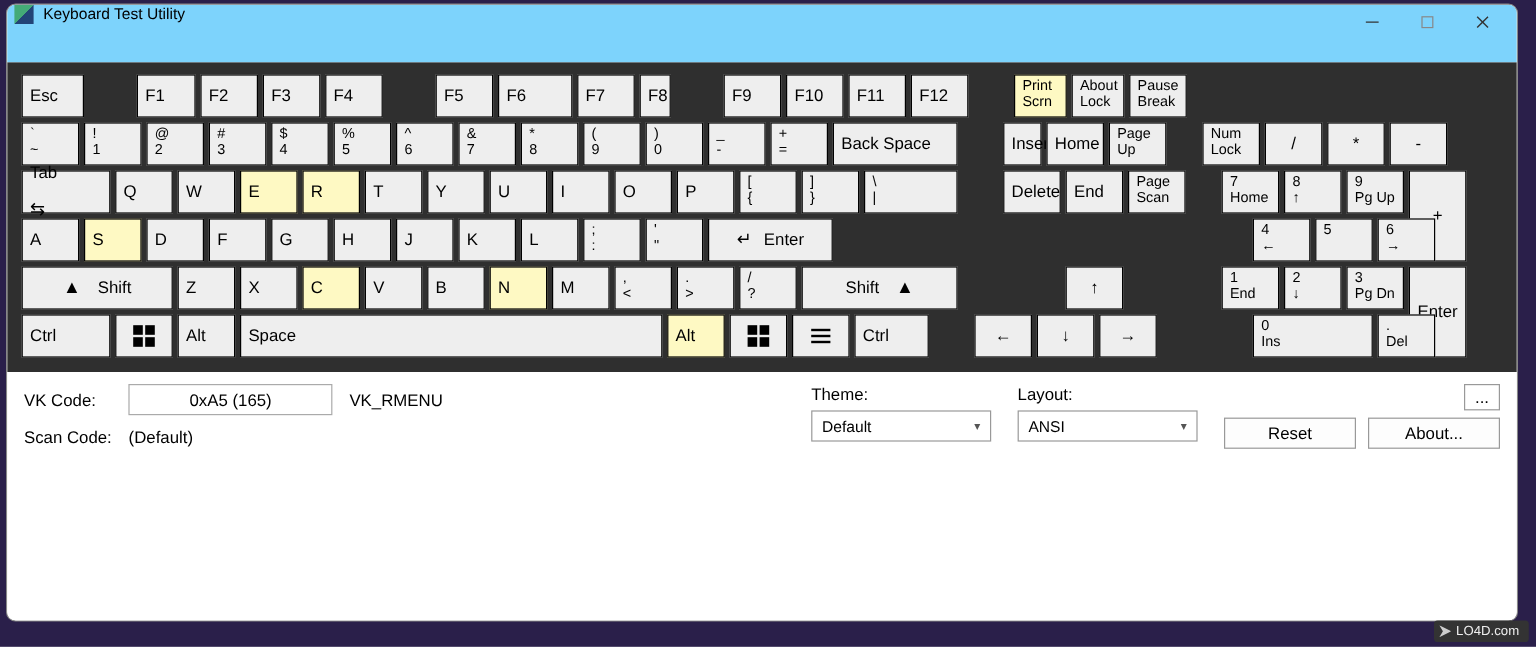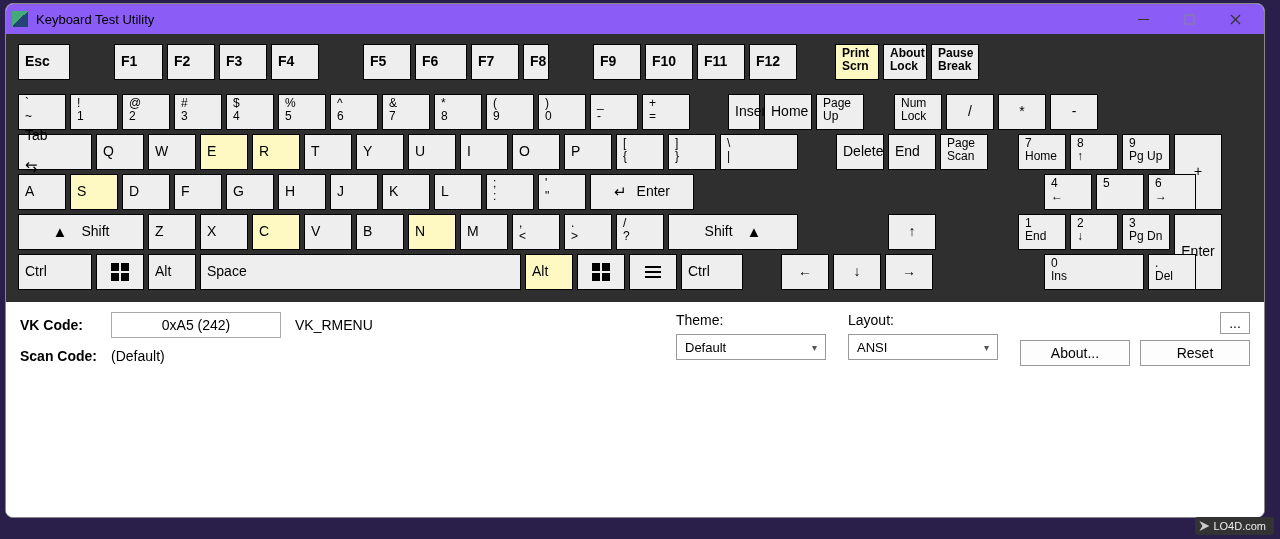--- a/index.html
+++ b/index.html
@@ -18,25 +18,24 @@
   width: 1260px;
   height: 515px;
   background: #fff;
   border: 1px solid #888;
   border-radius: 8px;
   display: flex;
   flex-direction: column;
   overflow: hidden;
 }
 .titlebar {
-  height: 30px;
-  display: flex;
-  align-items: center;
+  height: 48px;
+  display: flex;
   padding: 0 6px;
-  background: #8b5cf6;
+  background: #7dd3fc;
 }
 .titlebar .app-icon {
   width: 16px; height: 16px;
   background: linear-gradient(135deg,#4a7 0 50%,#247 50%);
   margin-right: 8px;
 }
 .titlebar .title { flex: 0 0 auto; font-size: 13px; }
 .titlebar .spacer { flex: 1; }
 .winbtn {
   width: 46px; height: 28px;
@@ -95,21 +94,21 @@
   gap: 24px;
   flex: 1;
 }
 .codes {
   display: grid;
   grid-template-columns: auto 170px auto;
   column-gap: 14px;
   row-gap: 10px;
   align-items: center;
 }
-.codes .lbl { font-size: 14px; font-weight: bold; }
+.codes .lbl { font-size: 14px; }
 .codes .val {
   border: 1px solid #aaa;
   background: #fff;
   height: 26px;
   display: flex;
   align-items: center;
   justify-content: center;
   font-size: 14px;
 }
 .codes .extra { font-size: 14px; }
@@ -199,42 +198,42 @@
     <div class="winbtn">
         <svg viewBox="0 0 11 11">
           <line x1="1" y1="1" x2="10" y2="10" stroke="#333" stroke-width="1.2"></line>
           <line x1="10" y1="1" x2="1" y2="10" stroke="#333" stroke-width="1.2"></line>
         </svg>
       </div>
   </div>
 
   <div class="kb-area">
 
-    <div class="kb-row" style="margin-bottom:14px;font-weight:bold;">
+    <div class="kb-row" style="margin-bottom:4px;">
       <div class="key" style="width:52px">
           <span>Esc</span>
         </div>
       <div class="gap-md"></div>
       <div class="key" style="width:49px">
           <span>F1</span>
         </div>
       <div class="key" style="width:48px">
           <span>F2</span>
         </div>
       <div class="key" style="width:48px">
           <span>F3</span>
         </div>
       <div class="key" style="width:48px">
           <span>F4</span>
         </div>
       <div class="gap-md"></div>
       <div class="key" style="width:48px">
           <span>F5</span>
         </div>
-      <div class="key" style="width:52px">
+      <div class="key" style="width:62px">
           <span>F6</span>
         </div>
       <div class="key" style="width:48px">
           <span>F7</span>
         </div>
       <div class="key" style="width:26px">
           <span>F8</span>
         </div>
       <div class="gap-md"></div>
       <div class="key" style="width:48px">
@@ -309,20 +308,23 @@
           <span class="l1">)</span>
           <span class="l2">0</span>
         </div>
       <div class="key two" style="width:48px">
           <span class="l1">_</span>
           <span class="l2">-</span>
         </div>
       <div class="key two" style="width:48px">
           <span class="l1">+</span>
           <span class="l2">=</span>
+        </div>
+      <div class="key" style="width:104px">
+          <span>Back Space</span>
         </div>
       <div class="cluster-gap"></div>
       <div class="key" style="width:32px">
           <span>Insert</span>
         </div>
       <div class="key" style="width:48px">
           <span>Home</span>
         </div>
       <div class="key two small2" style="width:48px">
           <span class="l1">Page</span>
@@ -565,21 +567,21 @@
           <div class="win-logo">
             <div></div>
             <div></div>
             <div></div>
             <div></div>
           </div>
         </div>
       <div class="key" style="width:48px">
           <span>Alt</span>
         </div>
-      <div class="key" style="width:321px">
+      <div class="key" style="width:352px">
           <span>Space</span>
         </div>
       <div class="key hi" style="width:48px">
           <span>Alt</span>
         </div>
       <div class="key center" style="width:48px">
           <div class="win-logo">
             <div></div>
             <div></div>
             <div></div>
@@ -606,21 +608,21 @@
       <div class="key center" style="width:48px">
           <span>→</span>
         </div>
     </div>
 
   </div>
 
   <div class="bottom-bar">
     <div class="codes">
       <div class="lbl">VK Code:</div>
-      <div class="val">0xA5 (242)</div>
+      <div class="val">0xA5 (165)</div>
       <div class="extra">VK_RMENU</div>
       <div class="lbl">Scan Code:</div>
       <div class="extra">(Default)</div>
     </div>
 
     <div class="right-ctrls">
       <div class="ctrl-group">
         <div class="glabel">Theme:</div>
         <div class="select">
           <span>Default</span>
@@ -633,25 +635,25 @@
           <span>ANSI</span>
           <span class="chev">▾</span>
         </div>
       </div>
       <div class="btn-col">
         <div class="dots-btn">
             <span>...</span>
           </div>
         <div class="btn-row">
           <div class="btn">
+              <span>Reset</span>
+            </div>
+          <div class="btn">
               <span>About...</span>
             </div>
-          <div class="btn">
-              <span>Reset</span>
-            </div>
         </div>
       </div>
     </div>
   </div>
 
 </div>
 
 <div class="watermark">LO4D.com</div>
 
 </body></html>

